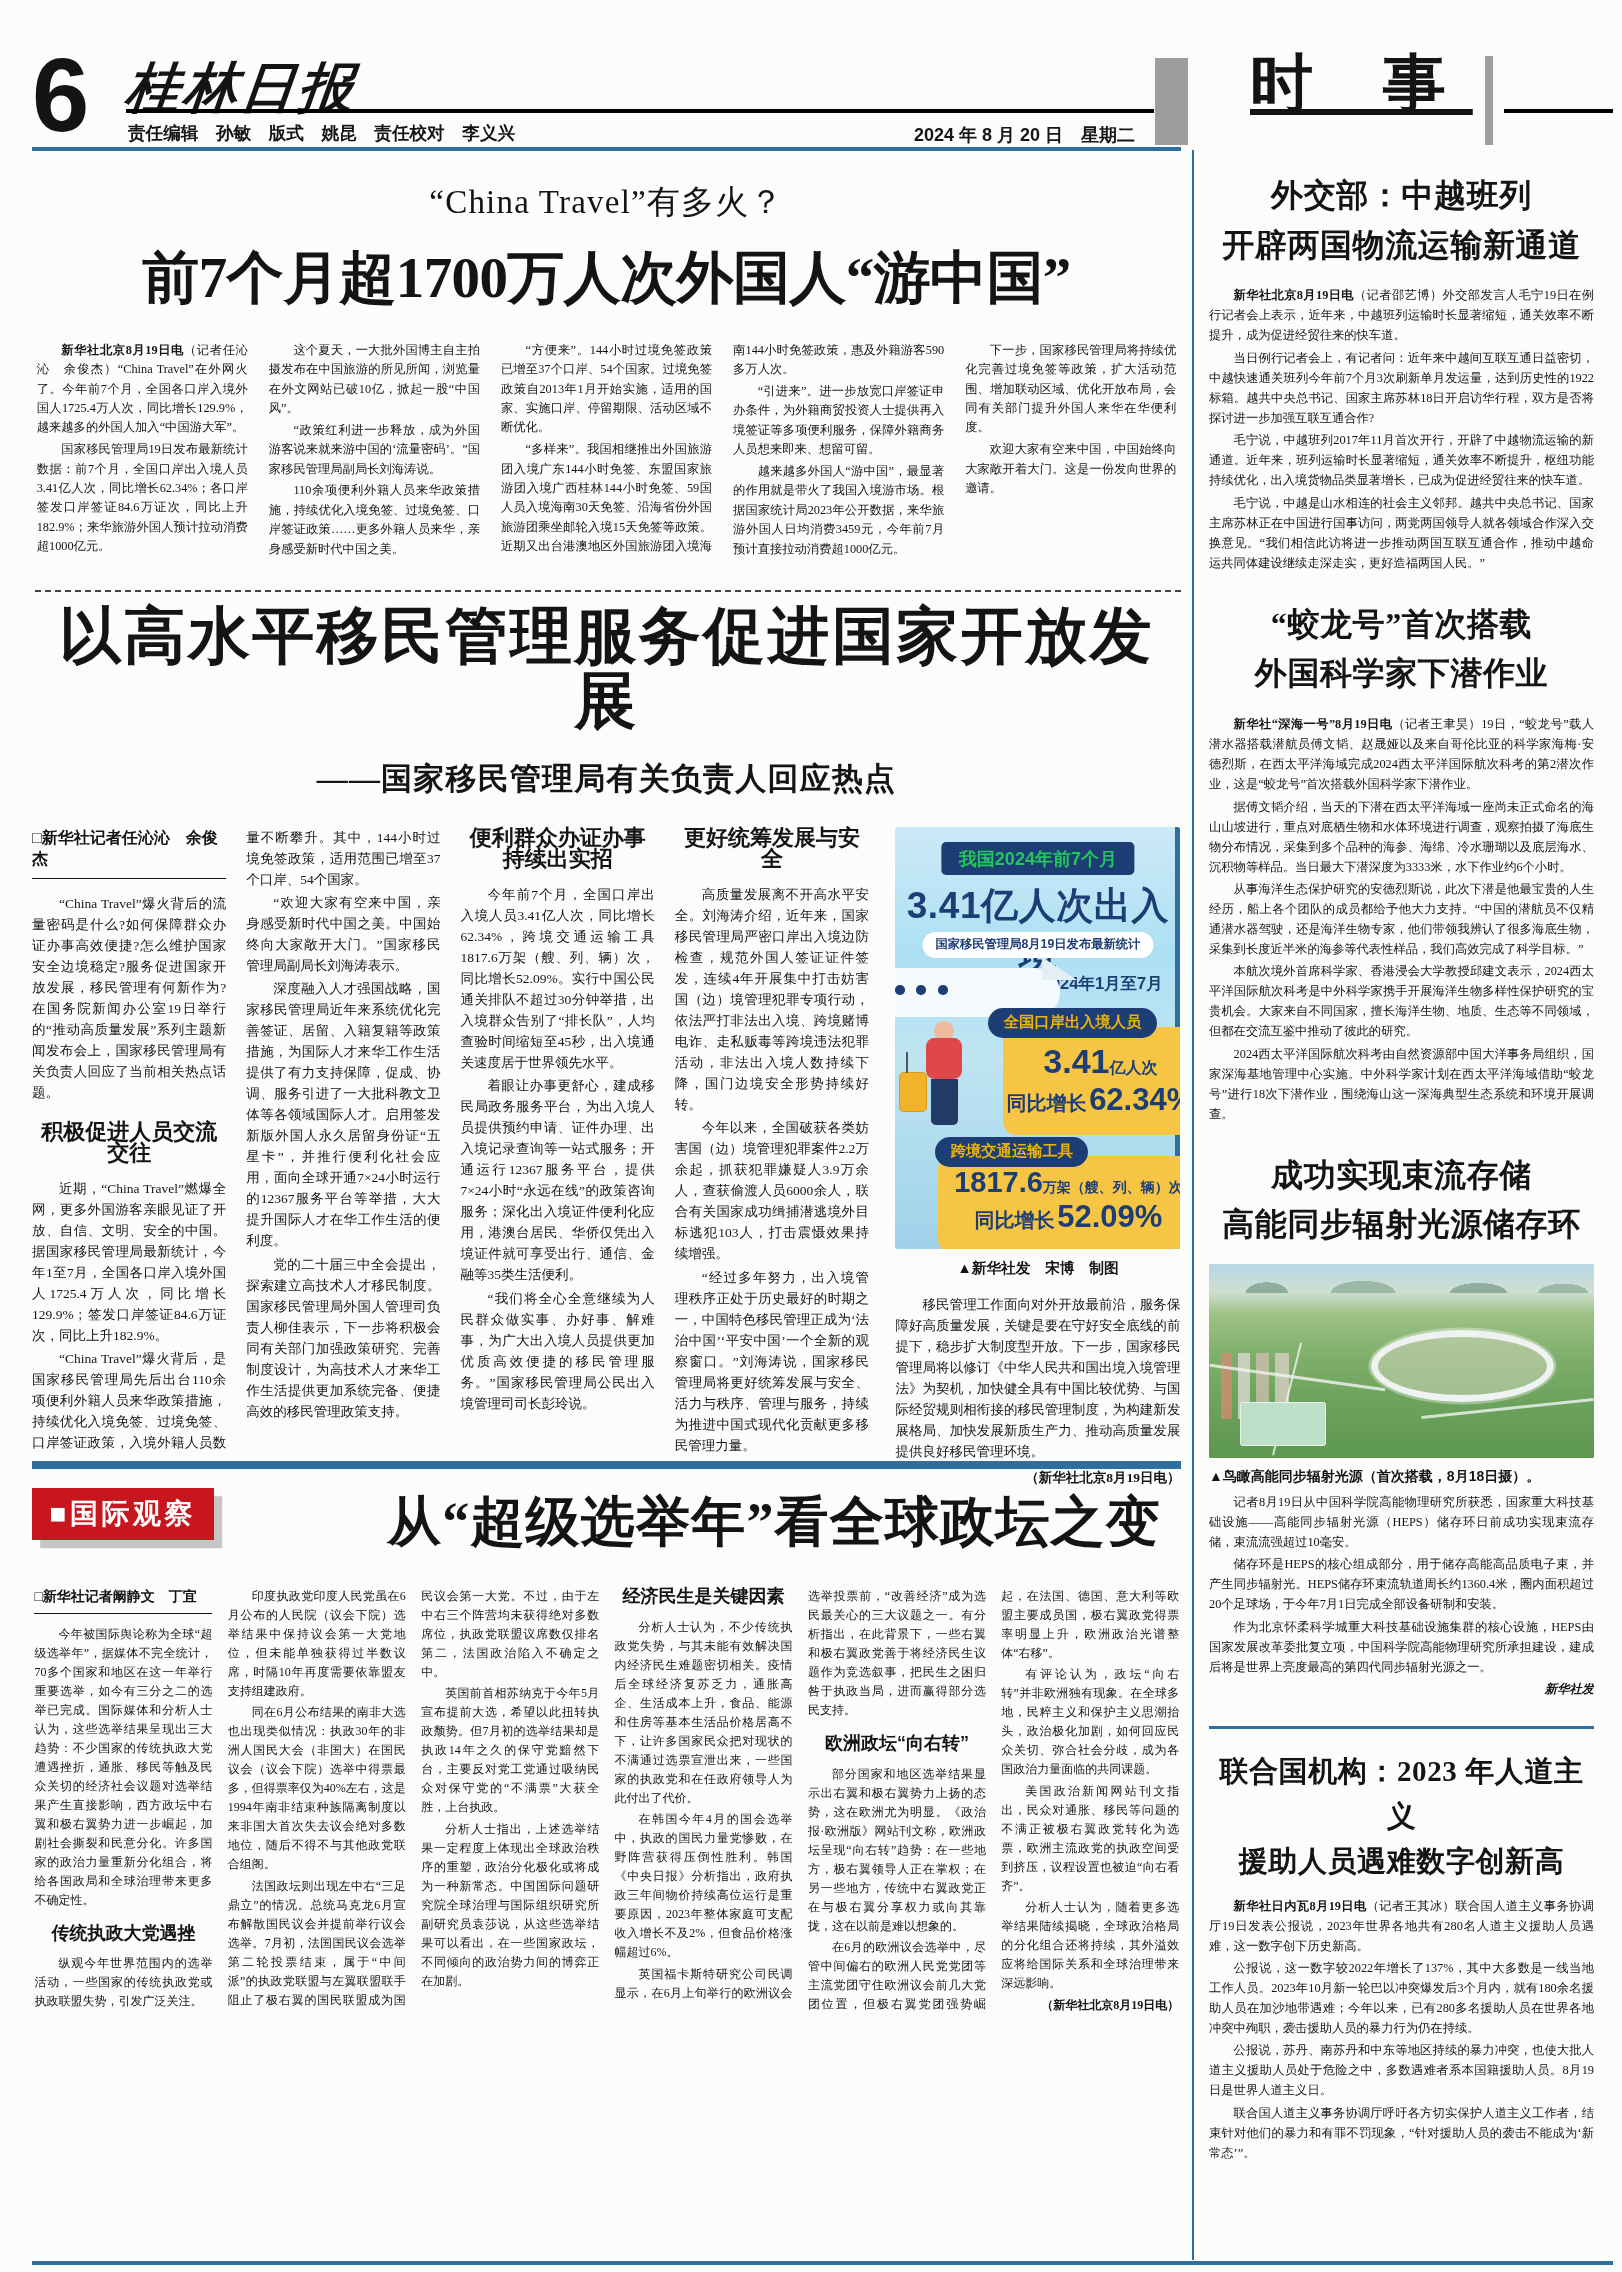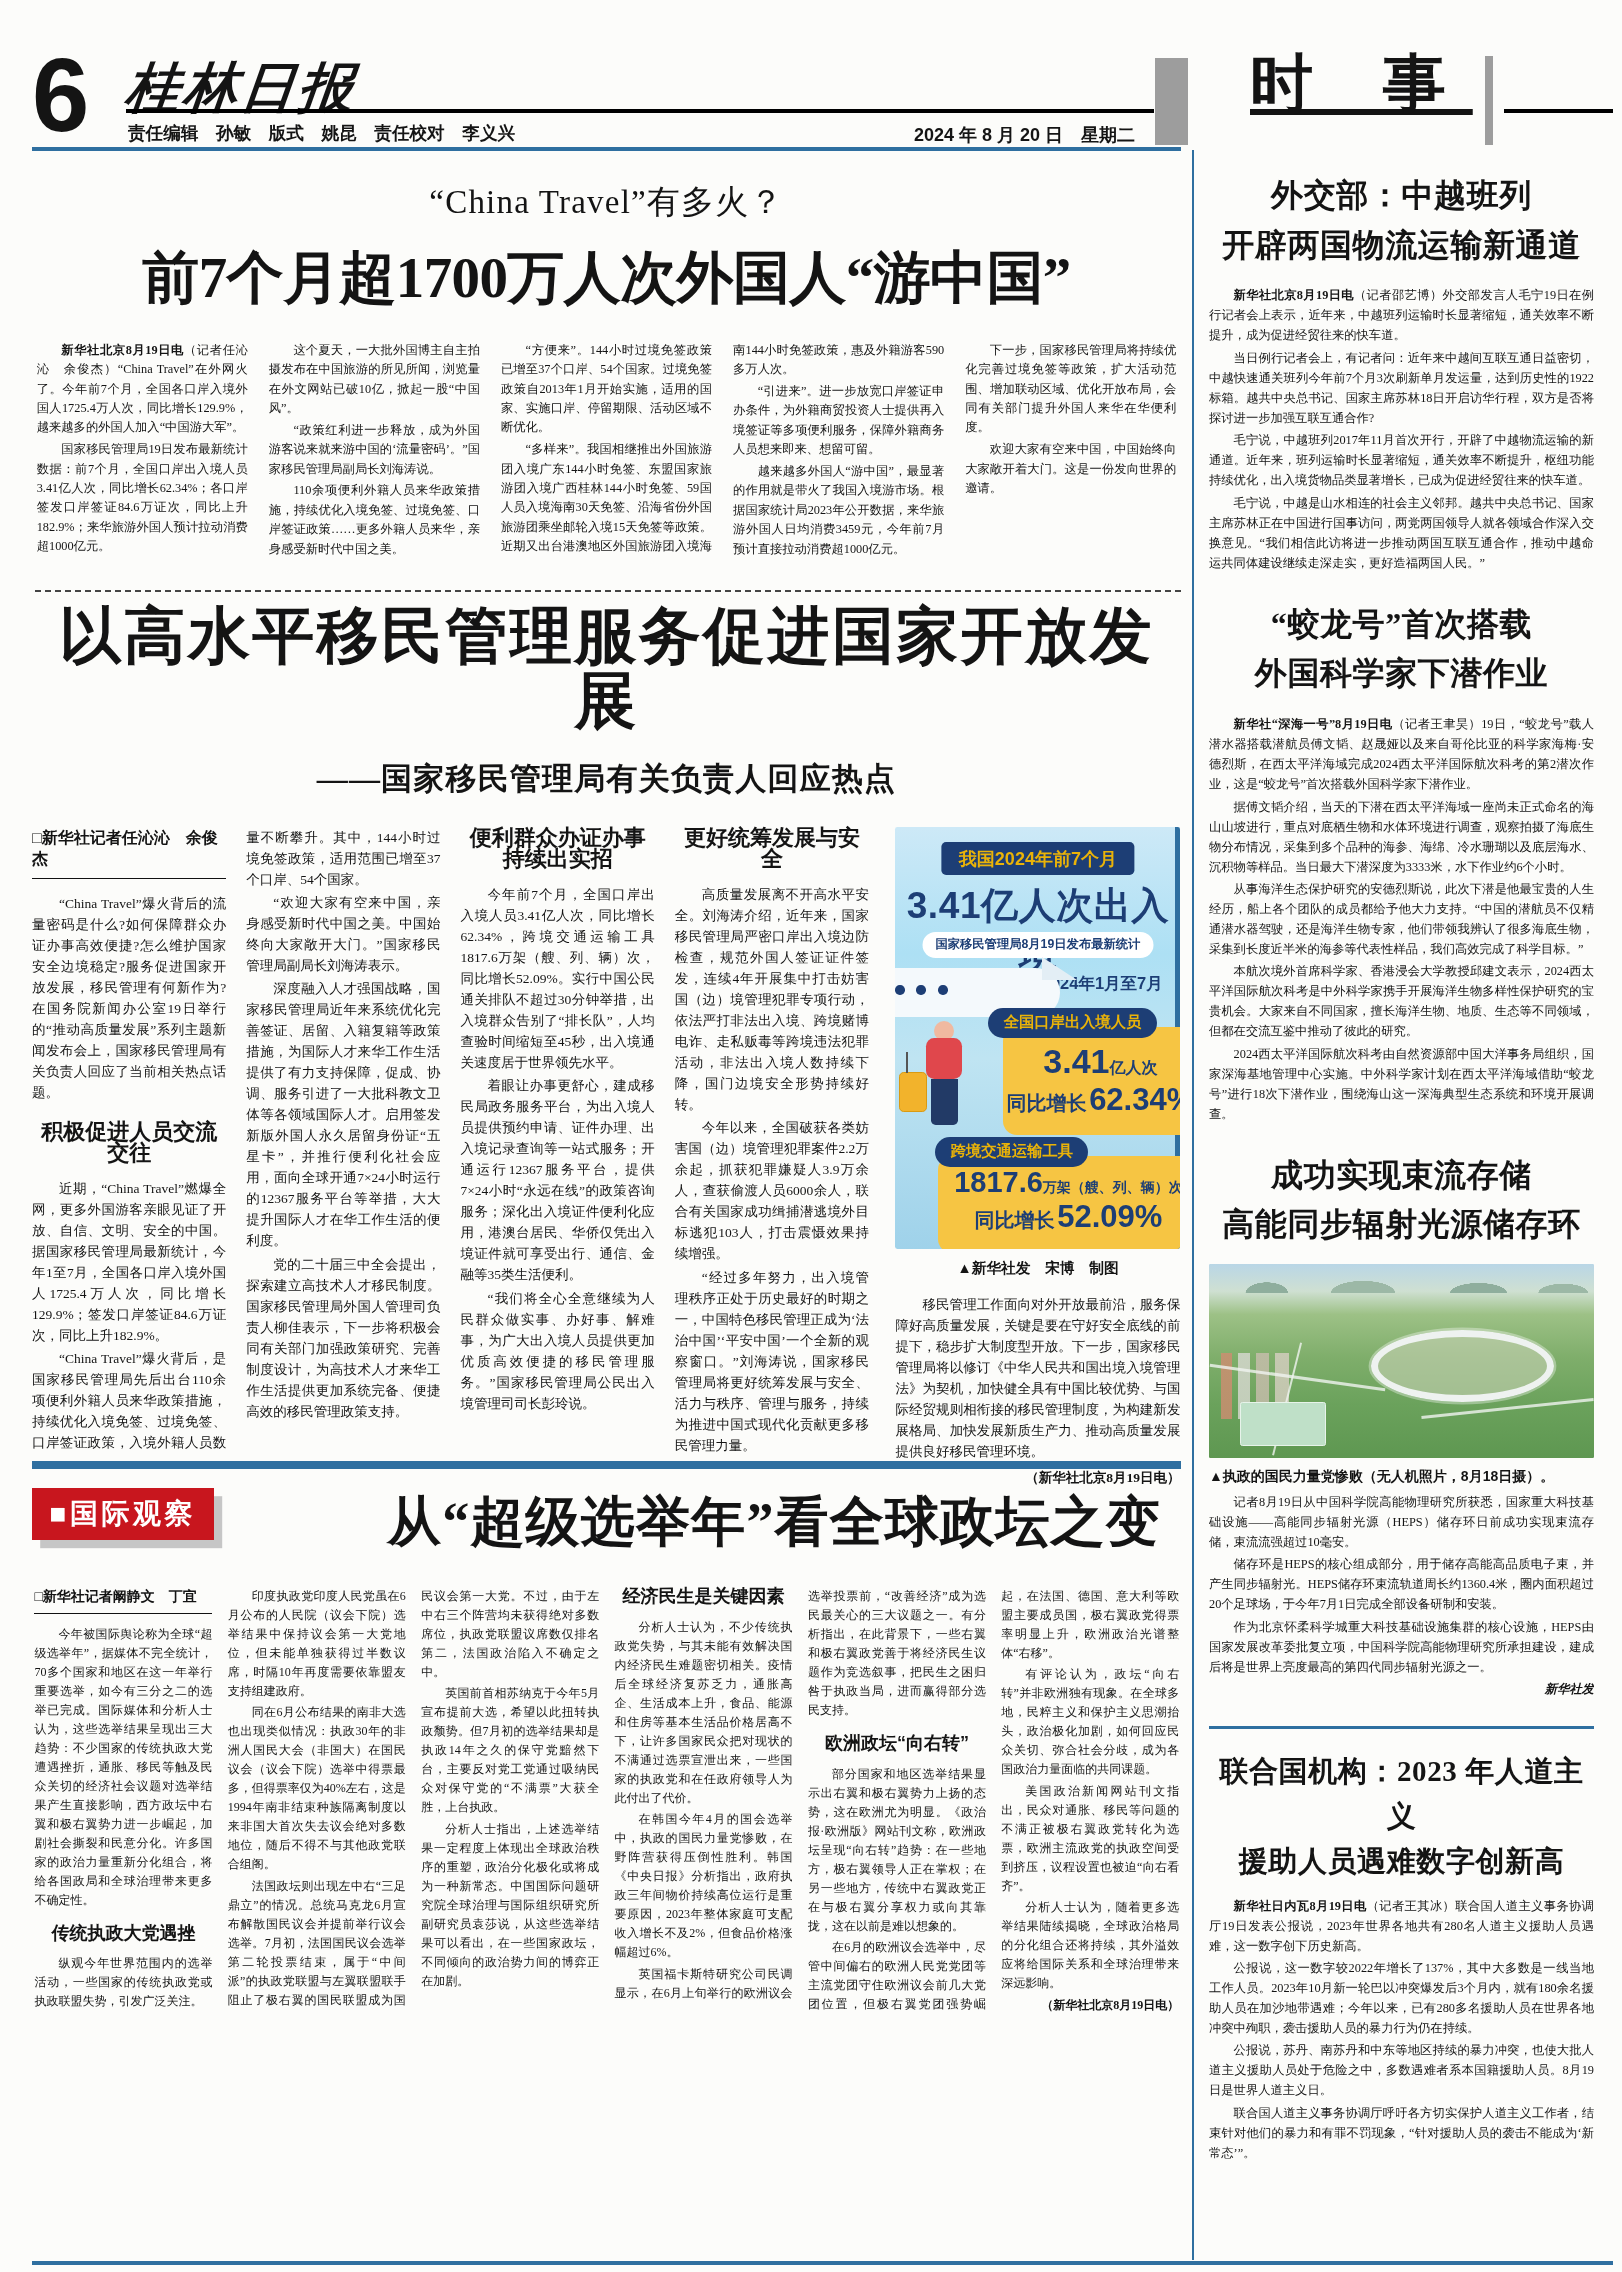--- a/index.html
+++ b/index.html
@@ -28,21 +28,21 @@
   .mid-body{column-count:4;column-gap:20px;font-size:13.5px;line-height:21px;}
   .byline{font-family:"Liberation Sans",sans-serif;font-weight:bold;font-size:16px;text-indent:0;
           border-bottom:1.8px solid #111;padding-bottom:9.4px;margin-bottom:14px;text-align:left;}
   .subhead{font-family:"Liberation Sans",sans-serif;font-weight:bold;font-size:22px;text-align:center;
            text-indent:0;margin:17.6px 0 15.3px 0;break-after:avoid;}
   .credit{text-align:right;font-weight:bold;text-indent:0;}
   
   .ig{position:relative;width:285px;height:422px;overflow:hidden;border-radius:2.4px;
       background:linear-gradient(180deg,#cde9f7 0%,#ade0f4 30%,#bfe4f2 55%,#9fd2ea 100%);}
   .ig:after{content:"";position:absolute;right:0;top:0;width:5.9px;height:100%;background:#2f6fa0;}
-  .ig-banner{position:absolute;left:50%;transform:translateX(-50%);top:15.3px;background:#1d3e75;color:#eab308;
+  .ig-banner{position:absolute;left:50%;transform:translateX(-50%);top:15.3px;background:#1d3e75;color:#22c55e;
              font-family:"Liberation Sans",sans-serif;font-weight:bold;font-size:18px;padding:4.7px 17.6px;border-radius:4.7px;white-space:nowrap;}
   .ig-big{position:absolute;top:54px;width:100%;text-align:center;color:#1d3e75;
           font-family:"Liberation Sans",sans-serif;font-weight:900;font-size:37px;letter-spacing:0.6px;}
   .ig-pill{position:absolute;top:105px;left:50%;transform:translateX(-50%);background:#ffffff;color:#1d3e75;
            font-size:12.3px;font-weight:bold;padding:4.7px 13px;border-radius:15.3px;white-space:nowrap;font-family:"Liberation Sans",sans-serif;}
   .ig-period{position:absolute;top:146px;right:17.6px;color:#1d3e75;font-weight:bold;font-size:16.5px;font-family:"Liberation Sans",sans-serif;}
   .ig-plane{position:absolute;left:-35px;top:141px;width:200px;height:49px;background:#f4f9fc;border-radius:29px;}
   .ig-plane .win{position:absolute;top:17.6px;width:9.4px;height:9.4px;border-radius:50%;background:#1d3e75;}
   .ig-plane .tail{position:absolute;right:-16.5px;top:-10.6px;width:0;height:0;border-left:35px solid #e3eef5;border-top:23.5px solid transparent;}
   .ig-statpill{position:absolute;background:#1d3e75;color:#eab308;font-family:"Liberation Sans",sans-serif;
@@ -250,21 +250,21 @@
       <div class="sb-h sans">高能同步辐射光源储存环</div>
       <div class="photo" style="margin-top:14px;">
         <div class="ph-mtn"></div>
         <div class="ph-blocks"></div>
         <div class="ph-road" style="left:0;top:58%;width:46%;height:2.9px;transform:rotate(8deg);"></div>
         <div class="ph-road" style="left:20%;top:40%;width:2.4px;height:60%;transform:rotate(14deg);"></div>
         <div class="ph-road" style="left:55%;top:74%;width:45%;height:2.9px;transform:rotate(-6deg);"></div>
         <div class="ph-ring"></div>
         <div class="ph-field"></div>
       </div>
-      <p class="sb-caption">▲执政的国民力量党惨败（无人机照片，8月18日摄）。</p>
+      <p class="sb-caption">▲鸟瞰高能同步辐射光源（首次搭载，8月18日摄）。</p>
       <div class="sb-body" style="margin-top:5.9px;">
         <p>记者8月19日从中国科学院高能物理研究所获悉，国家重大科技基础设施——高能同步辐射光源（HEPS）储存环日前成功实现束流存储，束流流强超过10毫安。</p>
         <p>储存环是HEPS的核心组成部分，用于储存高能高品质电子束，并产生同步辐射光。HEPS储存环束流轨道周长约1360.4米，圈内面积超过20个足球场，于今年7月1日完成全部设备研制和安装。</p>
         <p>作为北京怀柔科学城重大科技基础设施集群的核心设施，HEPS由国家发展改革委批复立项，中国科学院高能物理研究所承担建设，建成后将是世界上亮度最高的第四代同步辐射光源之一。</p>
         <p class="sb-credit">新华社发</p>
       </div>
     </div>
 
     <div class="sb-sep"></div>
 

